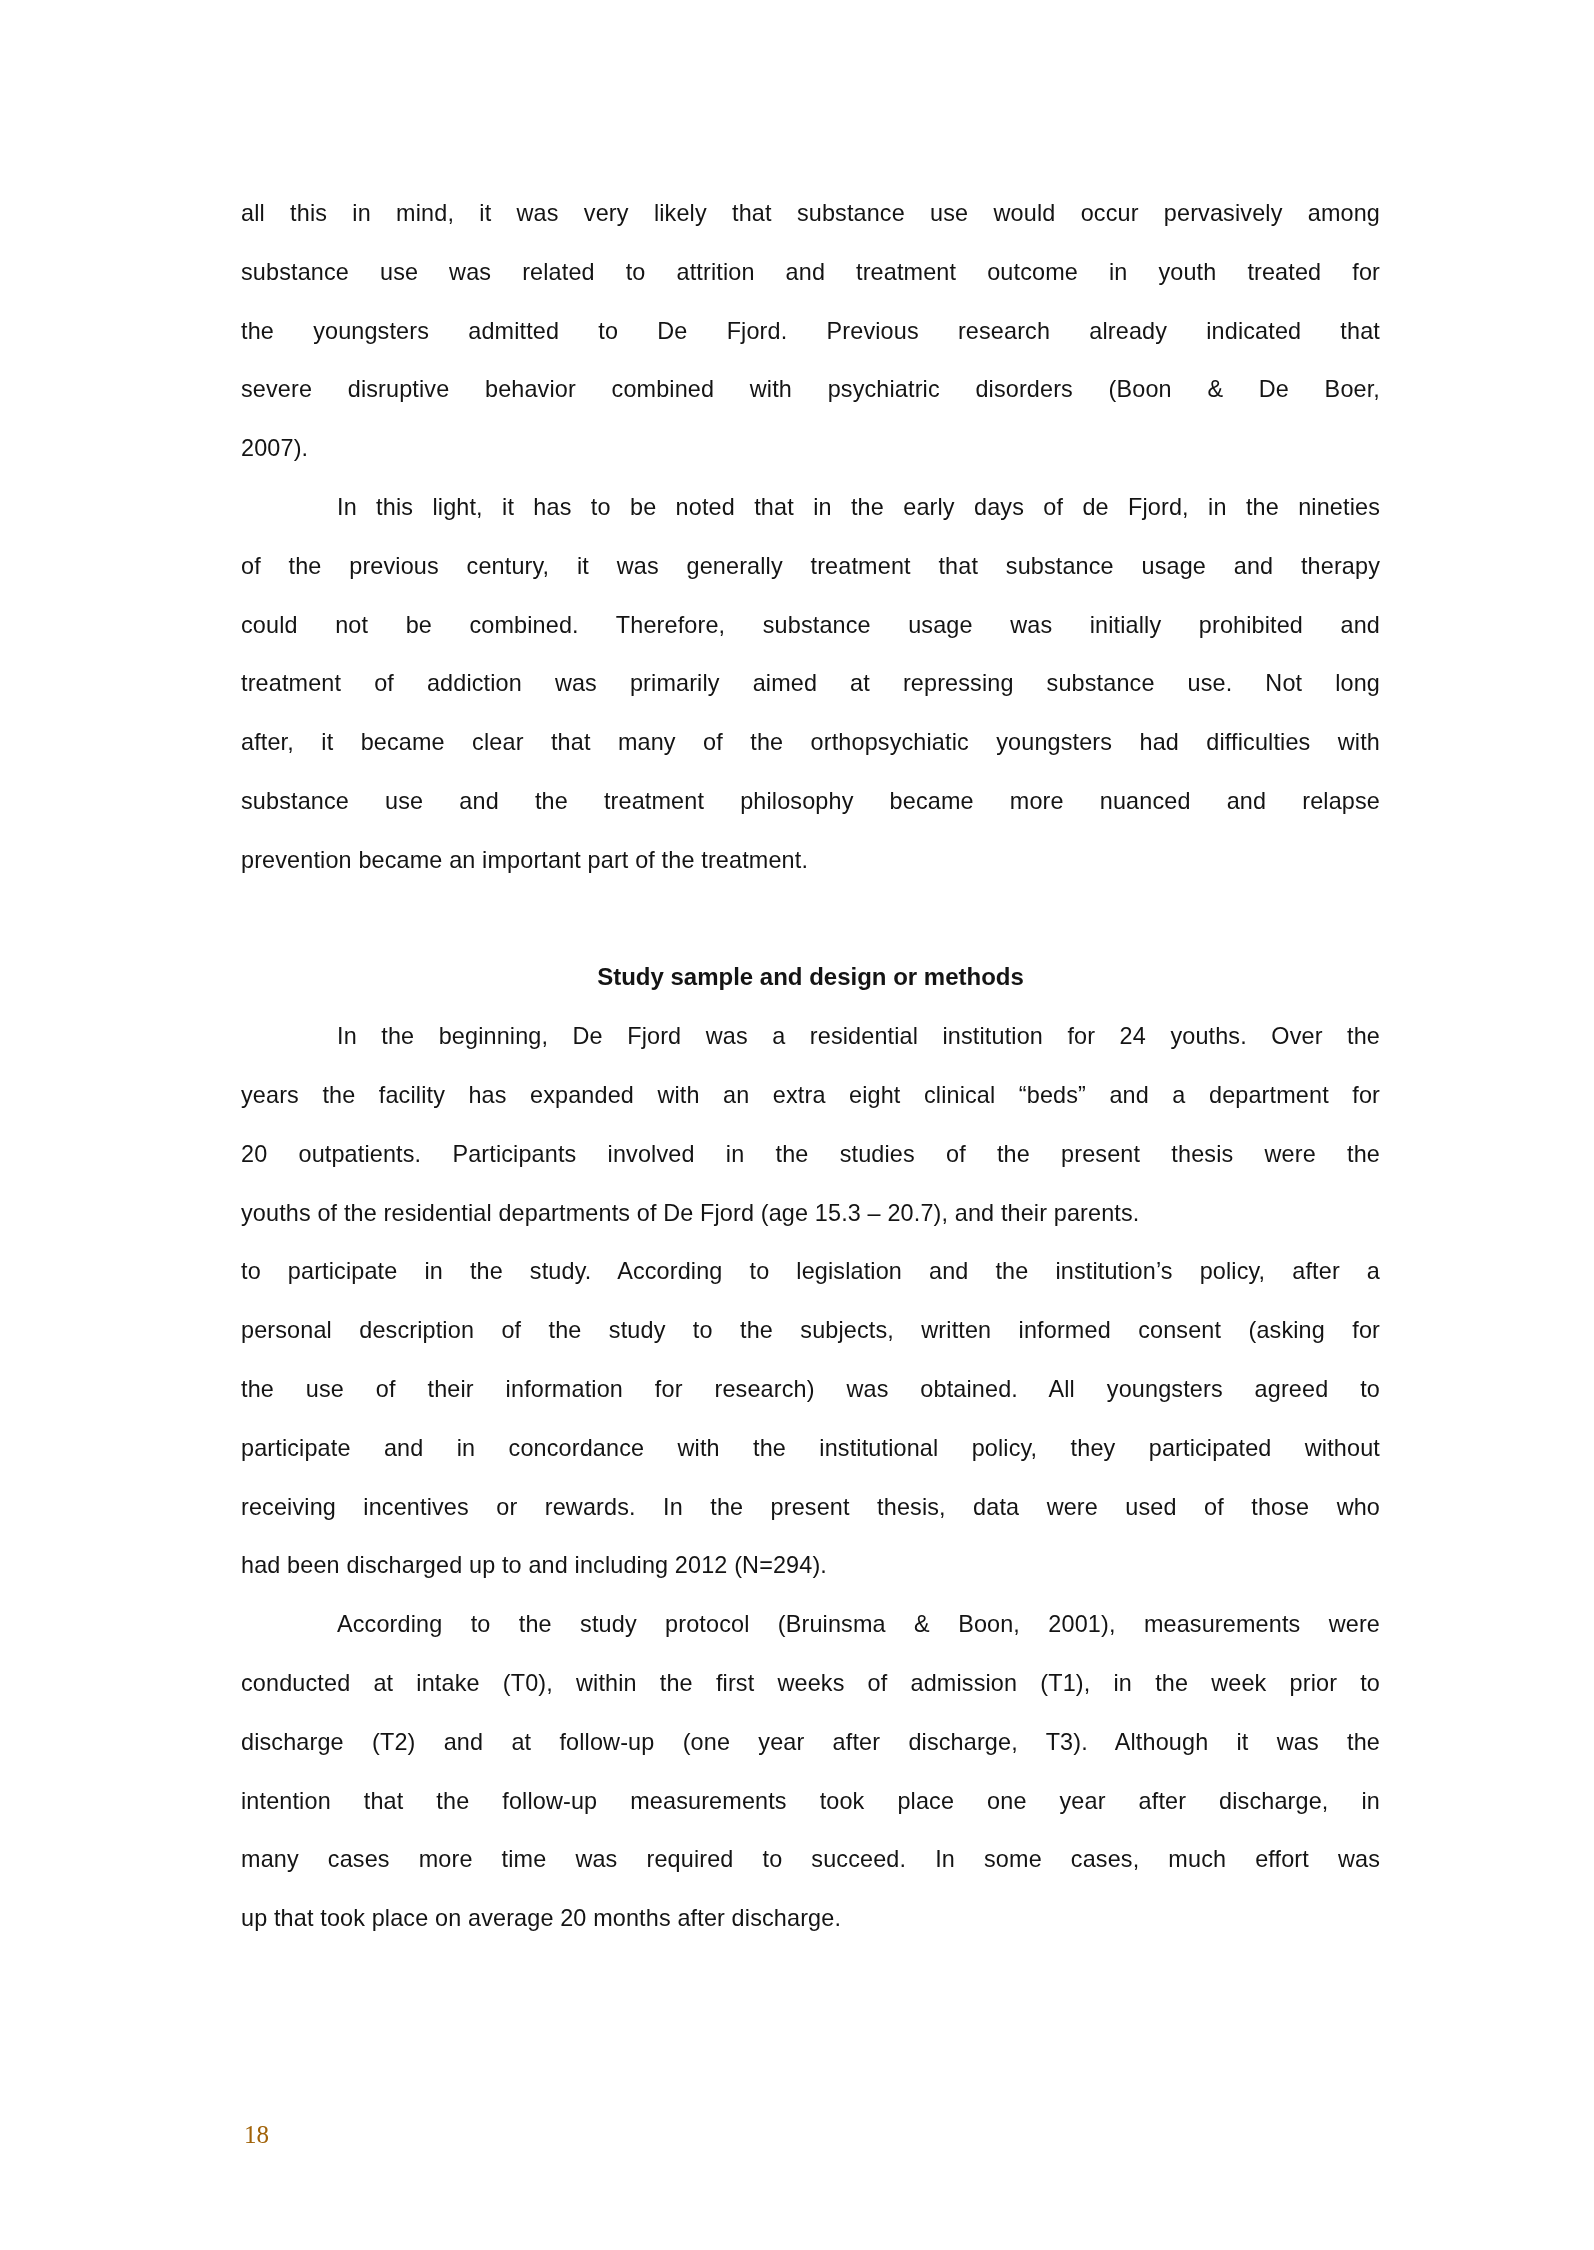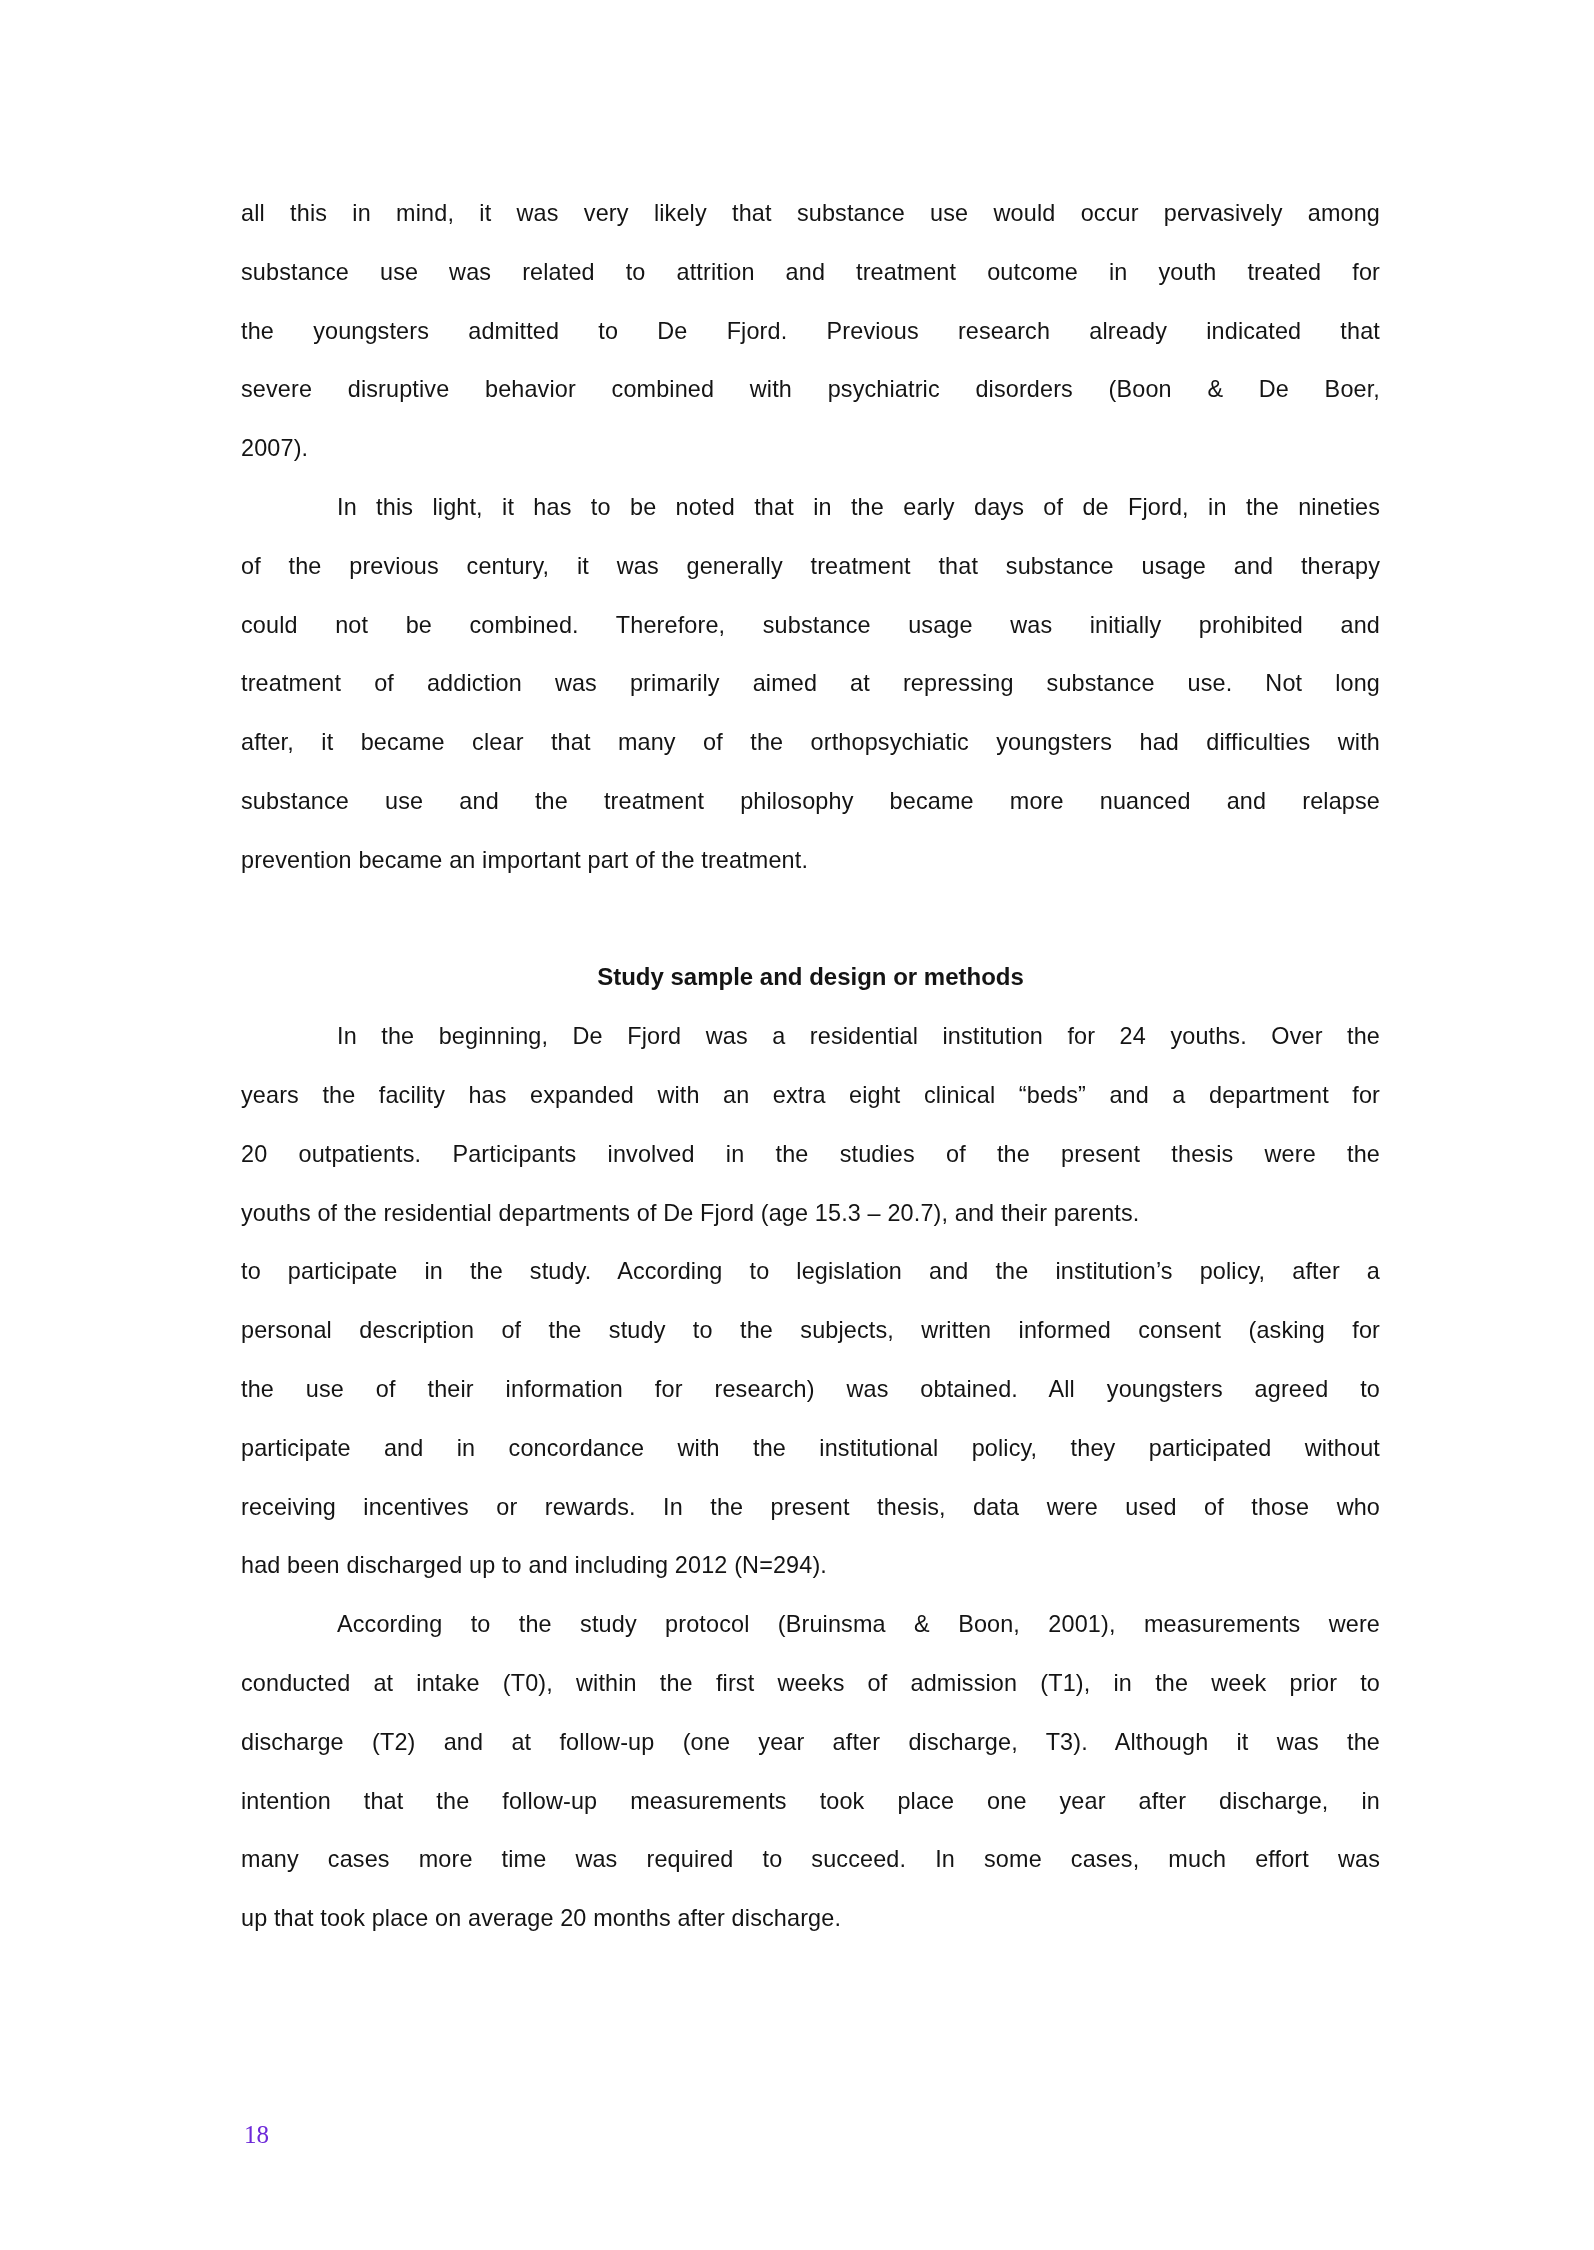--- a/index.html
+++ b/index.html
@@ -58,21 +58,21 @@
       text-align-last: center;
       white-space: nowrap;
     }
     .page-number {
       position: absolute;
       left: 244px;
       top: 2120px;
       font-family: "Liberation Serif", serif;
       font-size: 25px;
       line-height: 30px;
-      color: #6d28d9;
+      color: #a16207;
     }
   </style>
 </head>
 <body>
 
 <div class="page">
   <div class="text-block">
 
     <div class="paragraph">
       <span class="line">all this in mind, it was very likely that substance use would occur pervasively among</span>

